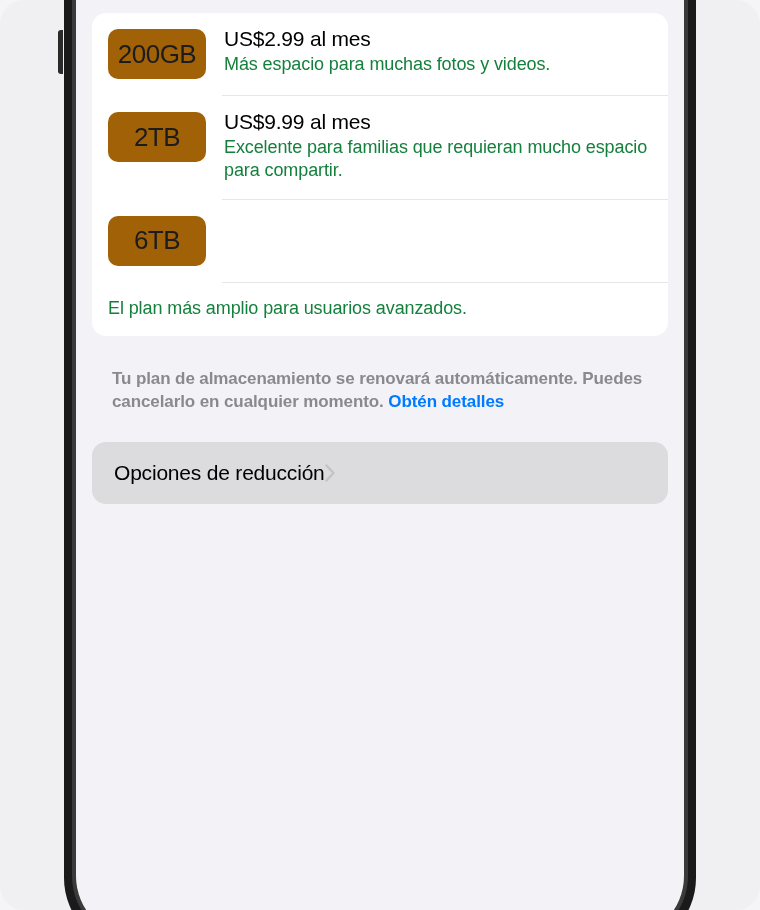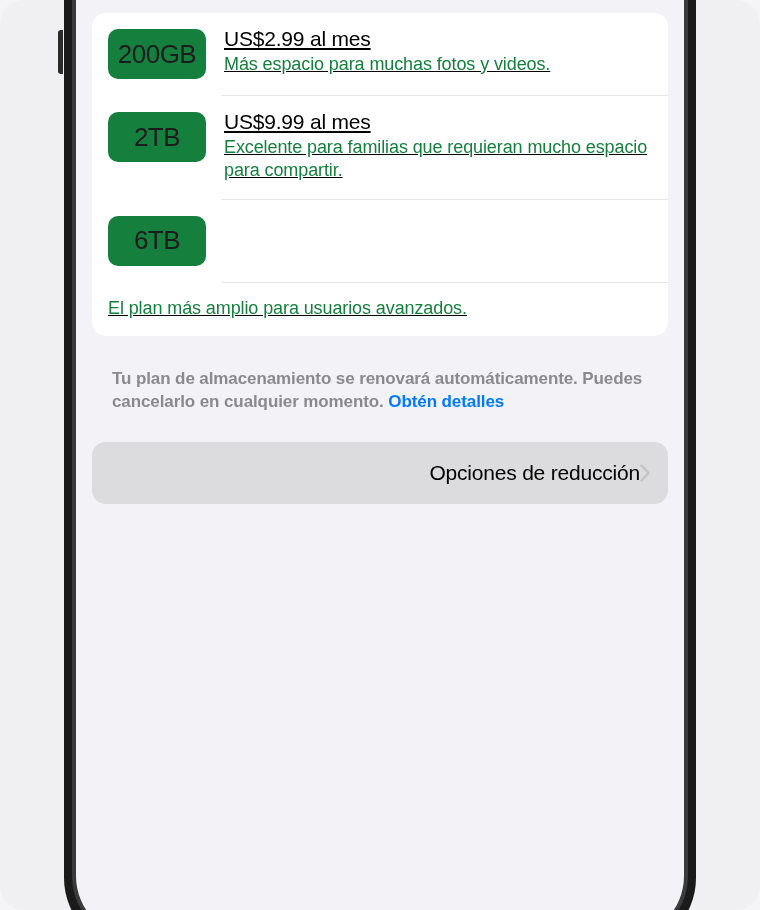--- a/index.html
+++ b/index.html
@@ -79,42 +79,41 @@
       gap: 18px;
     }
     
     .divider-wrapper {
       margin-left: 130px;
       height: 1px;
       background: #e5e5ea;
     }
     
     .storage-badge {
-      background: #15803d;
+      background: #a16207;
       border-radius: 10px;
       width: 98px;
       height: 50px;
       display: flex;
       align-items: center;
       justify-content: center;
       flex-shrink: 0;
       margin-top: 2px;
     }
     
     .storage-label {
       font-size: 26px;
       font-weight: 400;
       color: #1c1c1e;
       letter-spacing: -0.5px;
     }
     
     .plan-details {
       flex: 1;
       padding-top: 0;
-      text-decoration: underline;
     }
     
     .plan-price {
       font-size: 21px;
       font-weight: 400;
       color: #000000;
       margin-bottom: 2px;
       letter-spacing: -0.2px;
     }
     
@@ -139,21 +138,21 @@
       color: #007aff;
       cursor: pointer;
     }
     
     .downgrade-button {
       background: #dcdcde;
       border-radius: 14px;
       padding: 19px 18px 19px 22px;
       display: flex;
       align-items: center;
-      justify-content: flex-end;
+      justify-content: flex-start;
       cursor: pointer;
       margin: 0 0 50px 0;
     }
     
     .downgrade-label {
       font-size: 21px;
       font-weight: 400;
       color: #000000;
       letter-spacing: -0.2px;
     }

